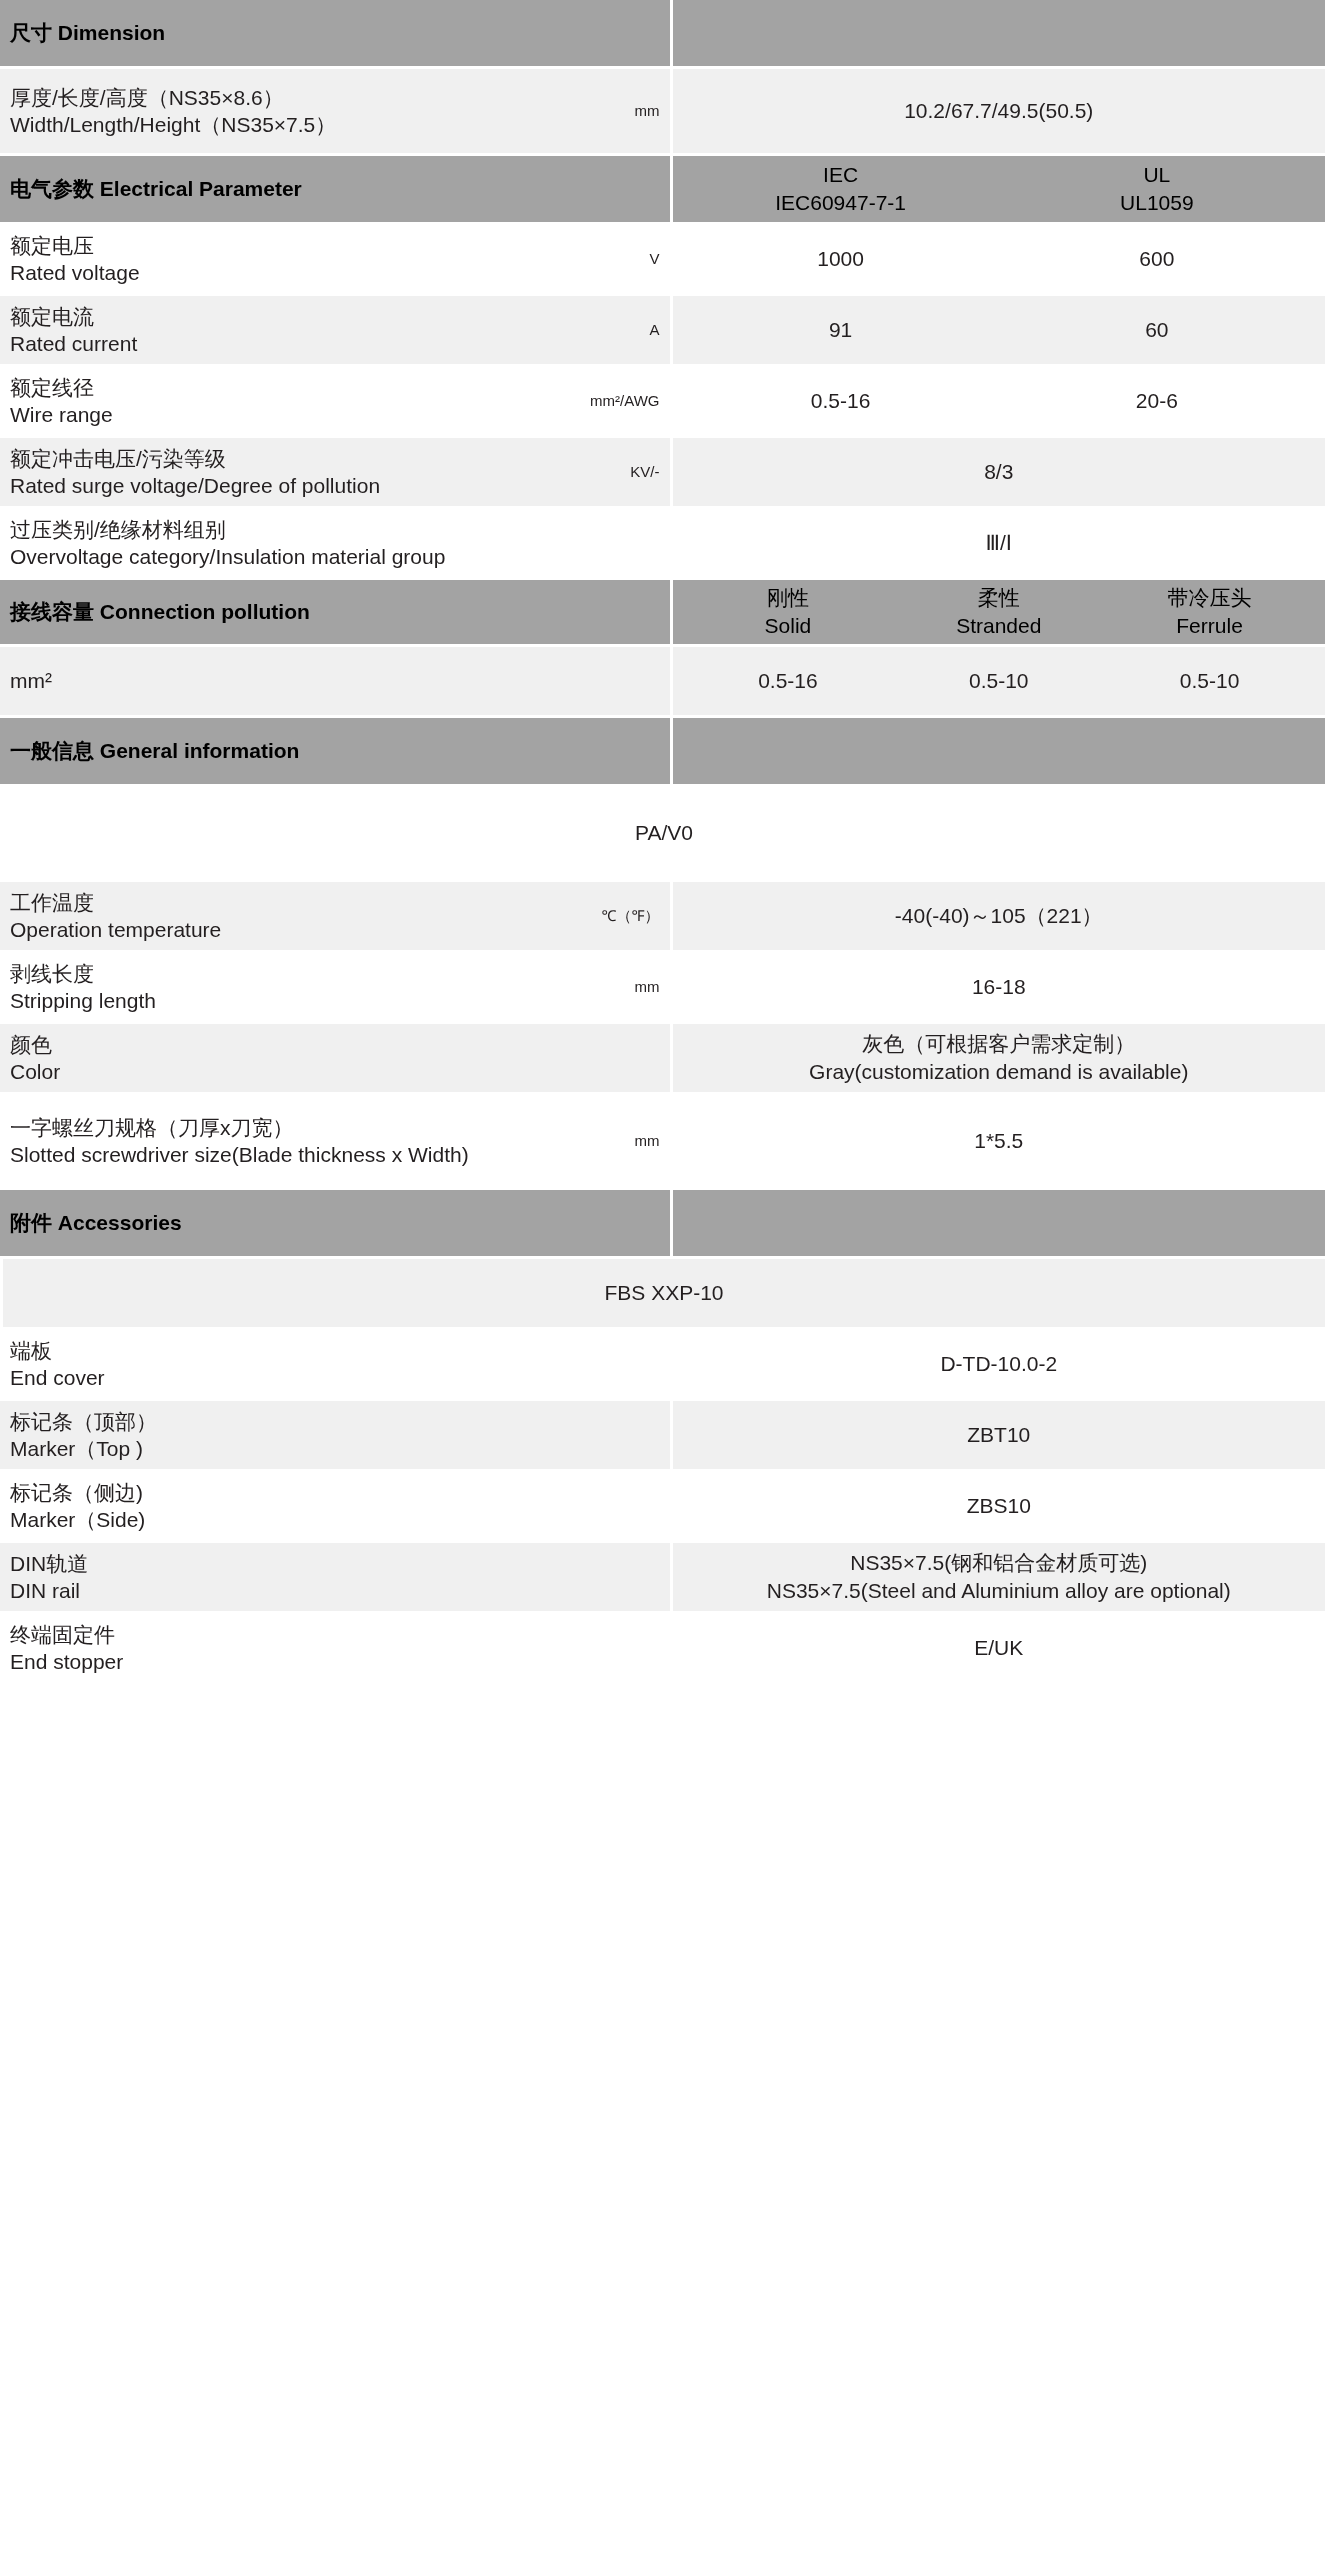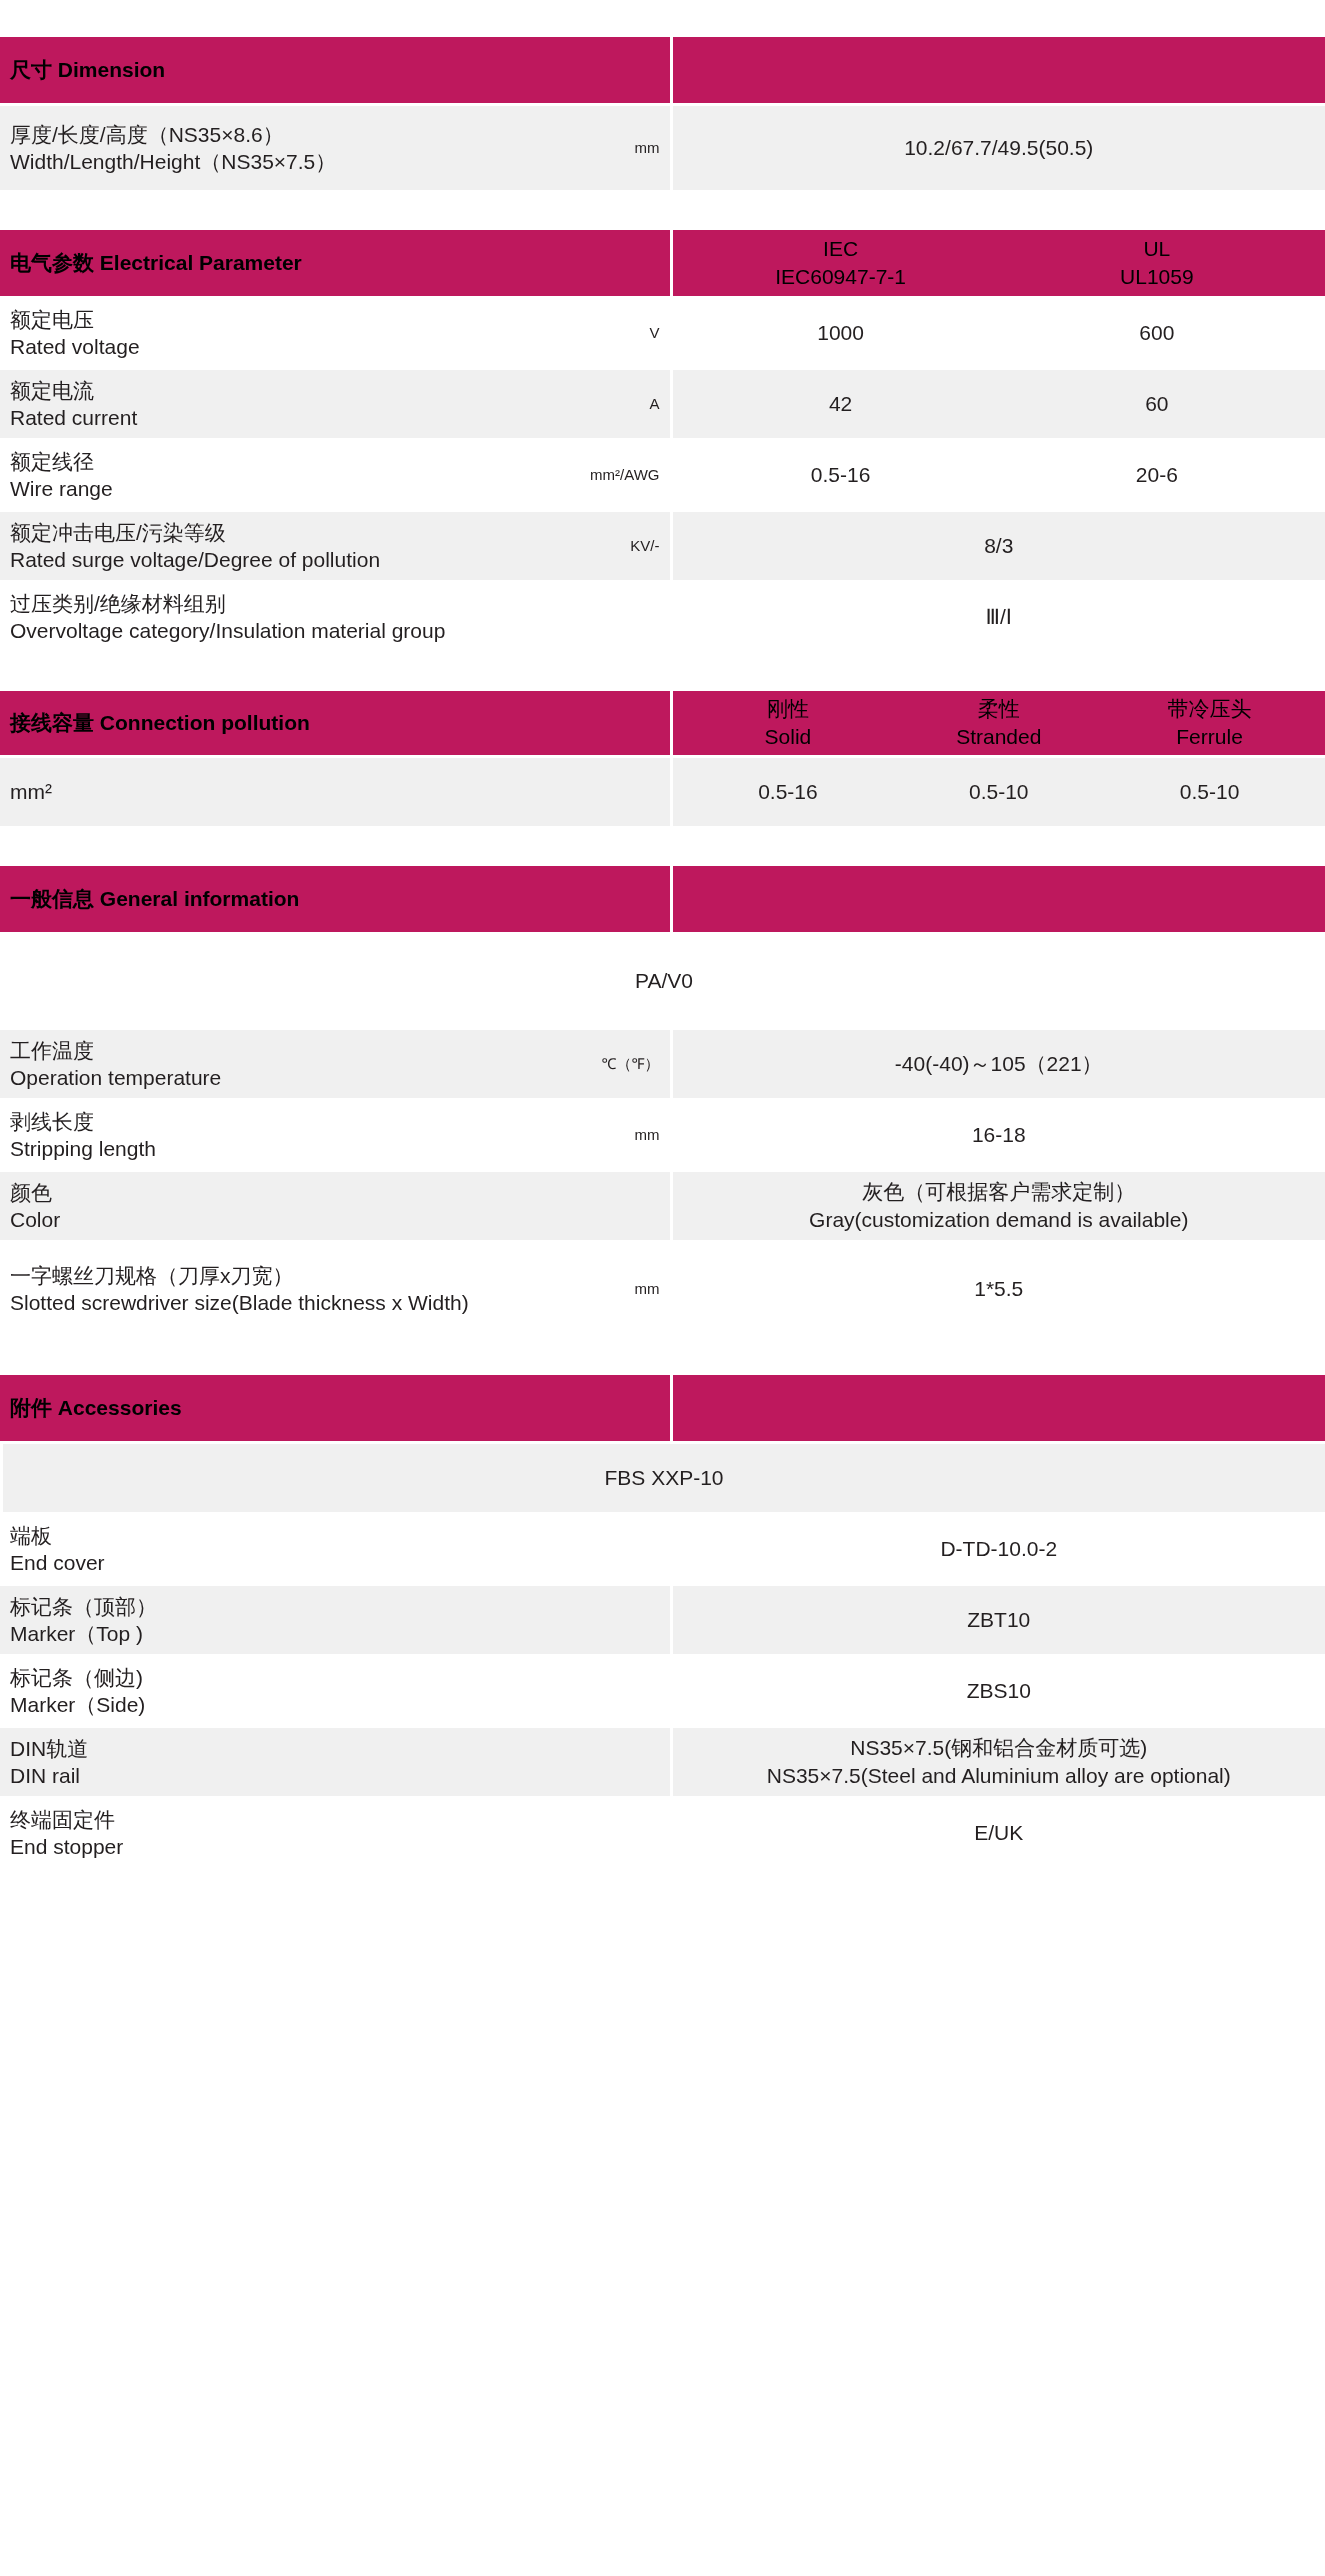--- a/index.html
+++ b/index.html
@@ -70,22 +70,21 @@
   .vcol {
     flex: 1 1 0;
     font-size: 21px;
     line-height: 1.32;
     text-align: center;
     white-space: pre-line;
   }
   
   .row-header .cell-label,
   .row-header .cell-value {
-    background: #be185d;
-    margin-top: 37px;
+    background: #a3a3a3;
   }
   .row-header .label-text {
     font-weight: bold;
     color: #000000;
   }
   .row-header .vcol,
   .row-header .value-text {
     color: #000000;
   }
   .row-grey .cell-label,
@@ -155,21 +154,21 @@
       </div>
     </div>
     <div class="row row-grey">
       <div class="cell-label h-std">
         <div class="label-text">额定电流
 Rated current</div>
         <div class="unit-text">A</div>
       </div>
       <div class="cell-value h-std">
         <div class="value-cols">
-          <div class="vcol">42</div>
+          <div class="vcol">91</div>
           <div class="vcol">60</div>
         </div>
       </div>
     </div>
     <div class="row row-white">
       <div class="cell-label h-std">
         <div class="label-text">额定线径
 Wire range</div>
         <div class="unit-text">mm²/AWG</div>
       </div>

